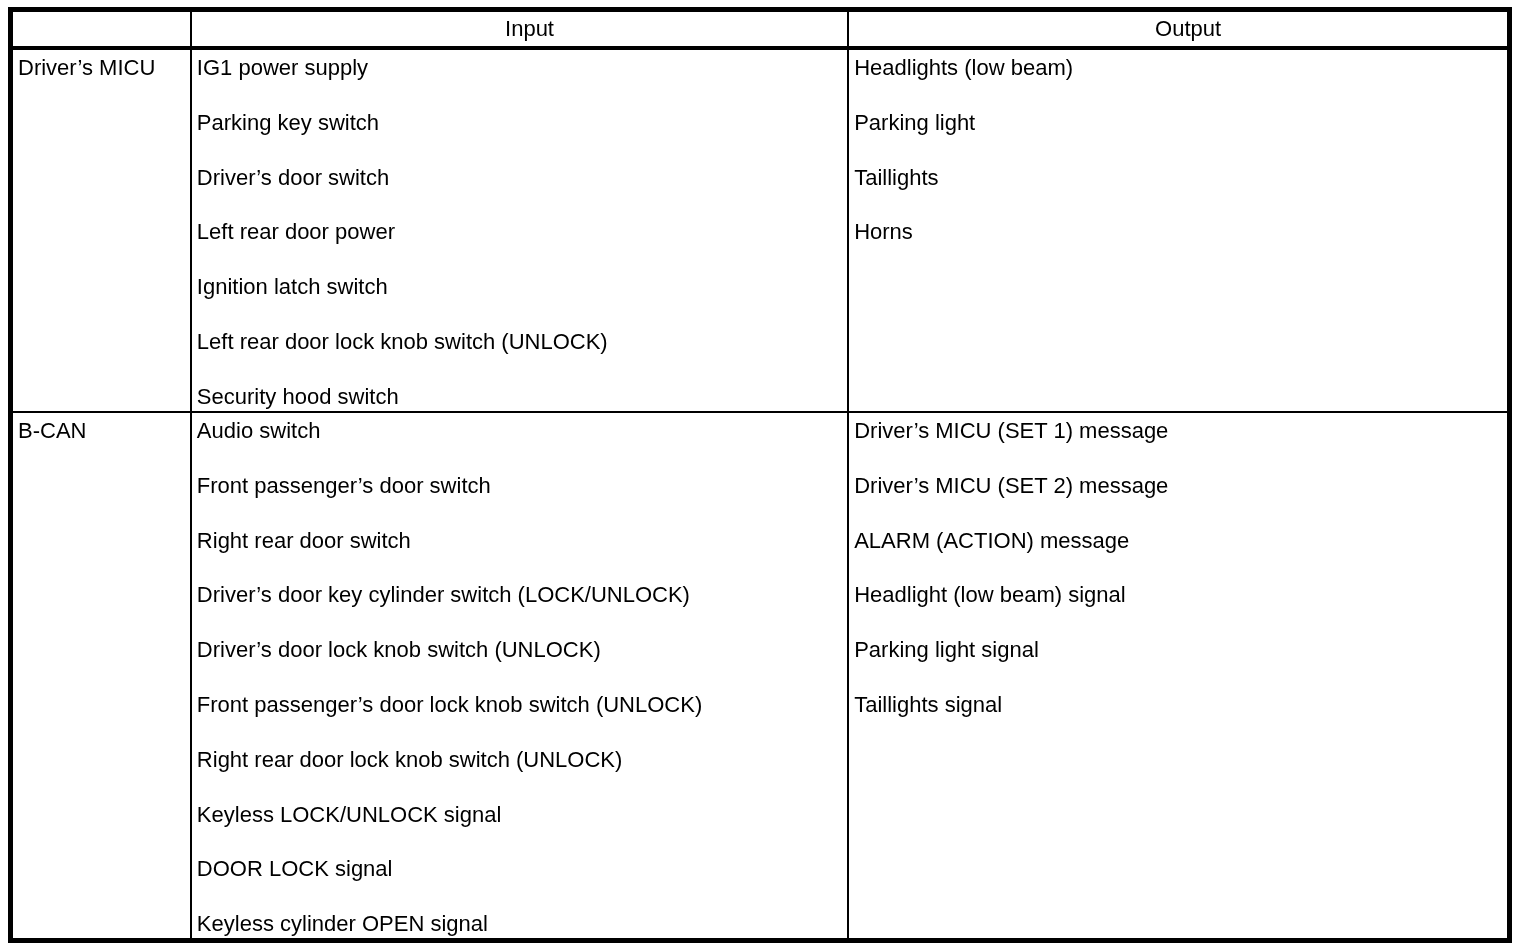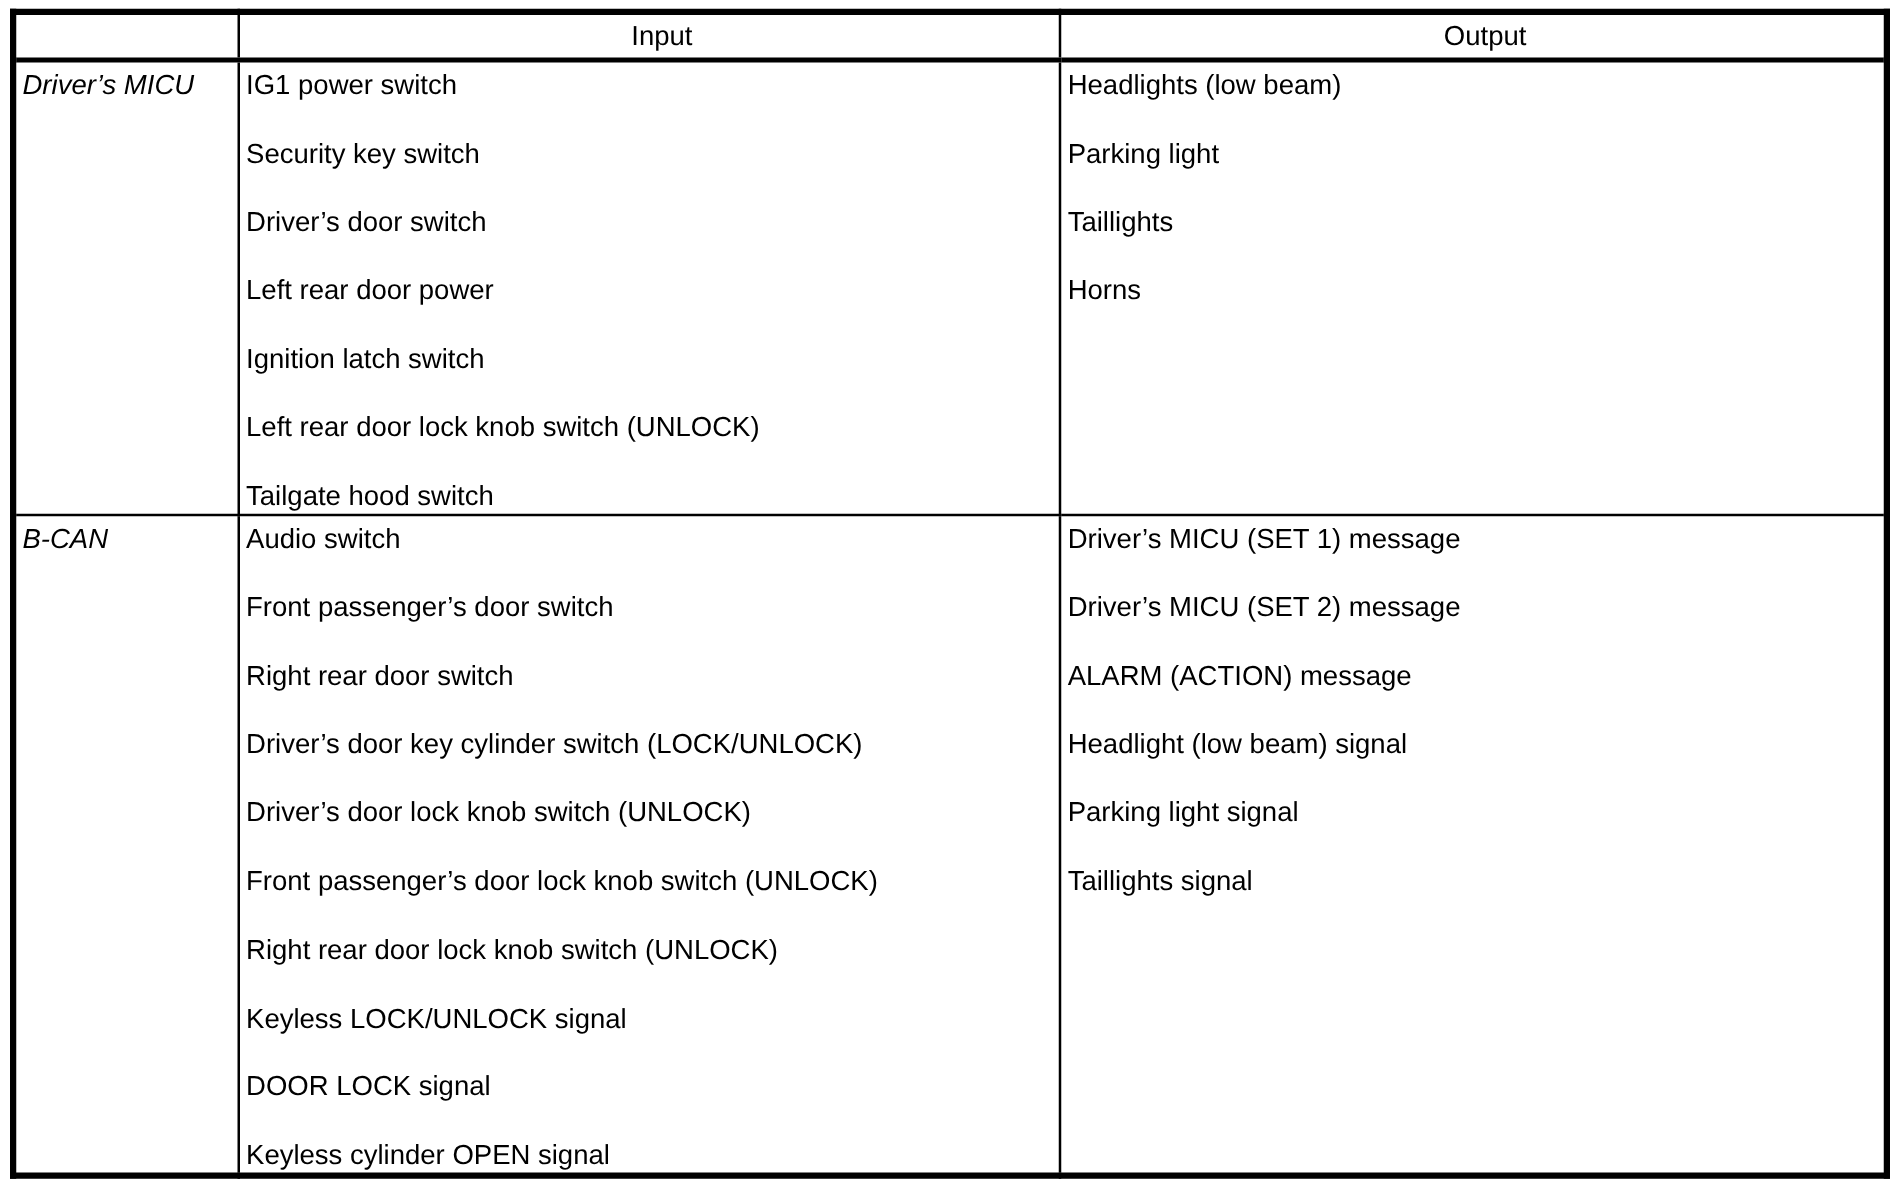--- a/index.html
+++ b/index.html
@@ -38,21 +38,20 @@
     padding-left: 20px;
   }
   tr.row-1 { height: 364px; }
   tr.row-2 { height: 528px; }
   .cell-pad {
     padding: 7px 4px 0 5px;
   }
   .source-label {
     line-height: 22px;
     white-space: nowrap;
-    font-style: italic;
   }
   .list-item {
     line-height: 22px;
     margin: 0 0 32.8px 0;
     white-space: nowrap;
   }
   .list-item:last-child { margin-bottom: 0; }
 </style>
 </head>
 <body>
@@ -70,27 +69,27 @@
       <td>Output</td>
     </tr>
     <tr class="row-1">
       <td>
         <div class="cell-pad">
           <div class="source-label">Driver’s MICU</div>
         </div>
       </td>
       <td>
         <div class="cell-pad">
-            <div class="list-item">IG1 power switch</div>
-            <div class="list-item">Security key switch</div>
+            <div class="list-item">IG1 power supply</div>
+            <div class="list-item">Parking key switch</div>
             <div class="list-item">Driver’s door switch</div>
             <div class="list-item">Left rear door power</div>
             <div class="list-item">Ignition latch switch</div>
             <div class="list-item">Left rear door lock knob switch (UNLOCK)</div>
-            <div class="list-item">Tailgate hood switch</div>
+            <div class="list-item">Security hood switch</div>
           </div>
       </td>
       <td>
         <div class="cell-pad">
             <div class="list-item">Headlights (low beam)</div>
             <div class="list-item">Parking light</div>
             <div class="list-item">Taillights</div>
             <div class="list-item">Horns</div>
           </div>
       </td>

